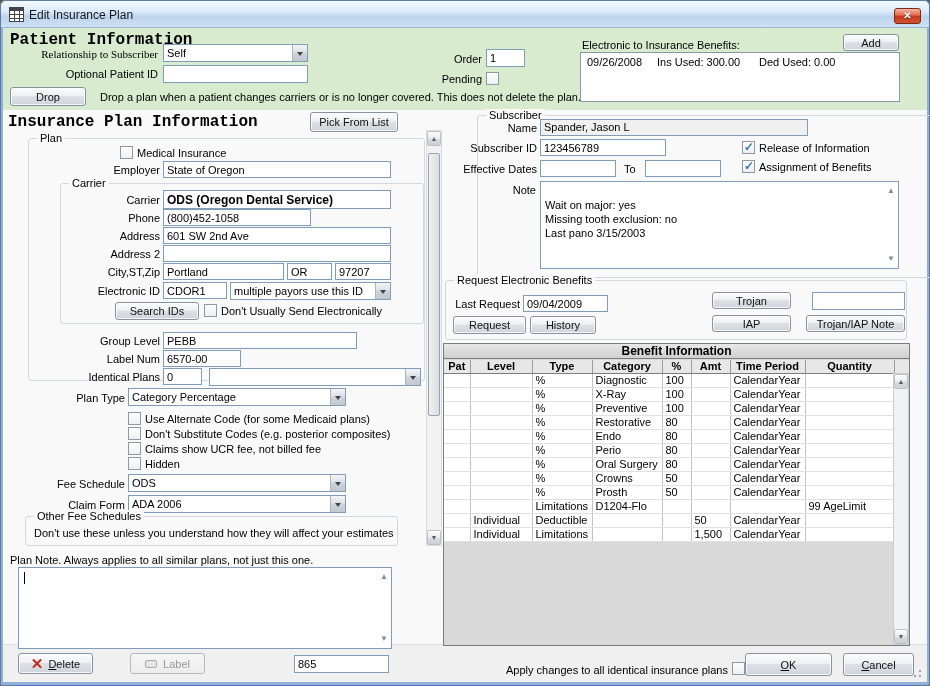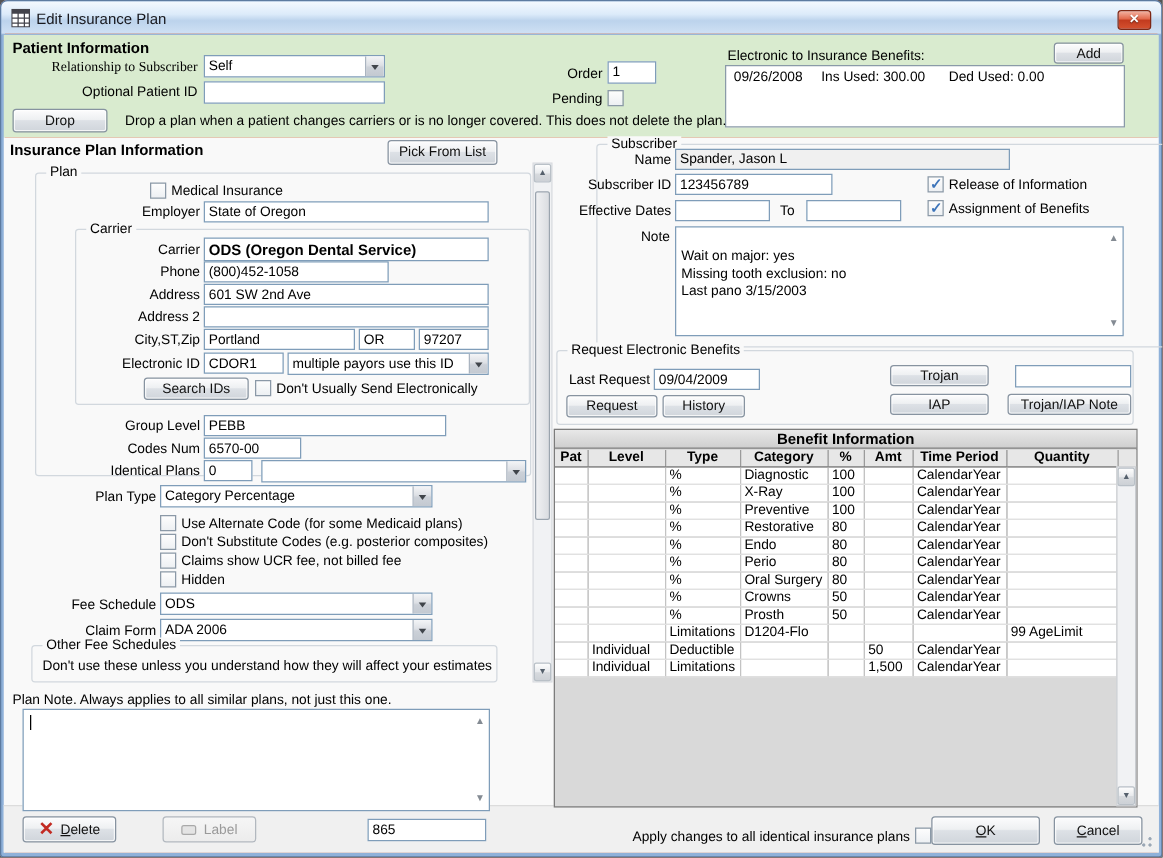--- a/index.html
+++ b/index.html
@@ -1,19 +1,19 @@
 <!DOCTYPE html>
 <html style="--patient-section-bg: #d9ebcf; --check-blue: #3c74ba; --close-red: #c23a1e; --frame-blue: #8fb1d9; --titlebar-top: #f4f9fe; --titlebar-bottom: #bcd3ec;"><head>
 <meta charset="utf-8">
 <style>
   * { margin:0; padding:0; box-sizing:border-box; }
   html,body { background:#555; font-family:"Liberation Sans",sans-serif; }
   .window{
     position:relative; width:930px; height:686px; margin:0 auto;
-    background:#c2410c; overflow:hidden;
+    background:#fdba74; overflow:hidden;
     border-radius:6px 6px 3px 3px;
     box-shadow: inset 0 0 0 1px #5d7ba0, inset 0 0 0 4px #8fb1d9;
   }
   
   .titlebar{
     position:absolute; left:1px; top:1px; width:928px; height:27px;
     background:linear-gradient(#f4f9fe,#dcebfa 40%,#bcd3ec 60%,#cfe1f4);
     border-radius:5px 5px 0 0; border-bottom:1px solid #9ab6d6;
   }
   .title-text{ position:absolute; left:28px; top:7px; font-size:12px; color:#17171c; }
@@ -21,21 +21,21 @@
   .close-btn{
     position:absolute; left:893px; top:7px; width:27px; height:16px;
     background:linear-gradient(#f3b3a2,#e2674a 45%,#c23a1e 50%,#d4502f);
     border:1px solid #7e2714; border-radius:3px;
     color:#fff; font-size:10px; font-weight:bold; line-height:14px; text-align:center;
     text-shadow:0 1px 1px rgba(0,0,0,.5); cursor:default;
   }
   
   .patient{ position:absolute; left:3px; top:28px; width:924px; height:82px;
     background:var(--patient-section-bg,#d9ebcf); }
-  .sect-title{ position:absolute; font-size:12px; font-weight:bold; color:#000; white-space:nowrap; }
+  .sect-title{ position:absolute; font-size:16px; font-weight:bold; color:#000; white-space:nowrap;font-family:Liberation Mono, monospace; }
   .lbl{ position:absolute; font-size:11px; line-height:14px; color:#000; text-align:right; white-space:nowrap; }
   .lbl.left{ text-align:left; }
   .field{
     position:absolute; border:1px solid #7f9db9; background:#fff;
     font-family:"Liberation Sans",sans-serif; font-size:11px; padding:1px 3px; color:#000;
   }
   .field.ro{ background:#f0f0f0; }
   .field.bold{ font-weight:bold; font-size:12px; }
   .combo{ position:absolute; border:1px solid #7f9db9; background:#fff; display:flex; align-items:stretch; overflow:hidden; }
   .combo .txt{ flex:1; font-size:11px; line-height:16px; padding:0 3px; white-space:nowrap; overflow:hidden; }
@@ -195,21 +195,21 @@
       <span class="arw"></span>
     </div>
 
     <div class="btn" style="left:112px;top:192px;width:84px;height:18px;">Search IDs</div>
     <div class="cb" style="left:201px;top:194px;"></div>
     <div class="lbl left" style="left:218px;top:194px;">Don't Usually Send Electronically</div>
 
     <div class="lbl" style="left:17px;top:224px;width:140px;">Group Level</div>
     <input class="field" style="left: 160px; top: 222px; width: 194px; height: 17px;" value="PEBB">
 
-    <div class="lbl" style="left:17px;top:242px;width:140px;">Codes Num</div>
+    <div class="lbl" style="left:17px;top:242px;width:140px;">Label Num</div>
     <input class="field" style="left: 160px; top: 240px; width: 78px; height: 17px;" value="6570-00">
 
     <div class="lbl" style="left:17px;top:260px;width:140px;">Identical Plans</div>
     <input class="field" style="left: 160px; top: 258px; width: 39px; height: 17px;" value="0">
     <div class="combo" style="left:206px;top:258px;width:212px;height:18px;">
       <span class="txt"></span>
       <span class="arw"></span>
     </div>
 
     <div class="lbl" style="left:0px;top:281px;width:122px;">Plan Type</div>

